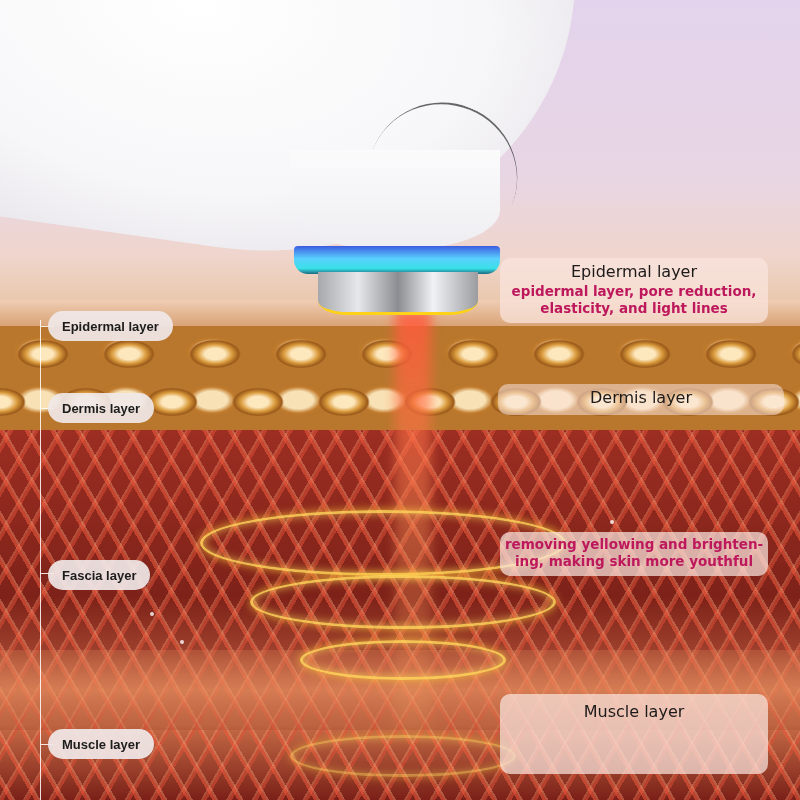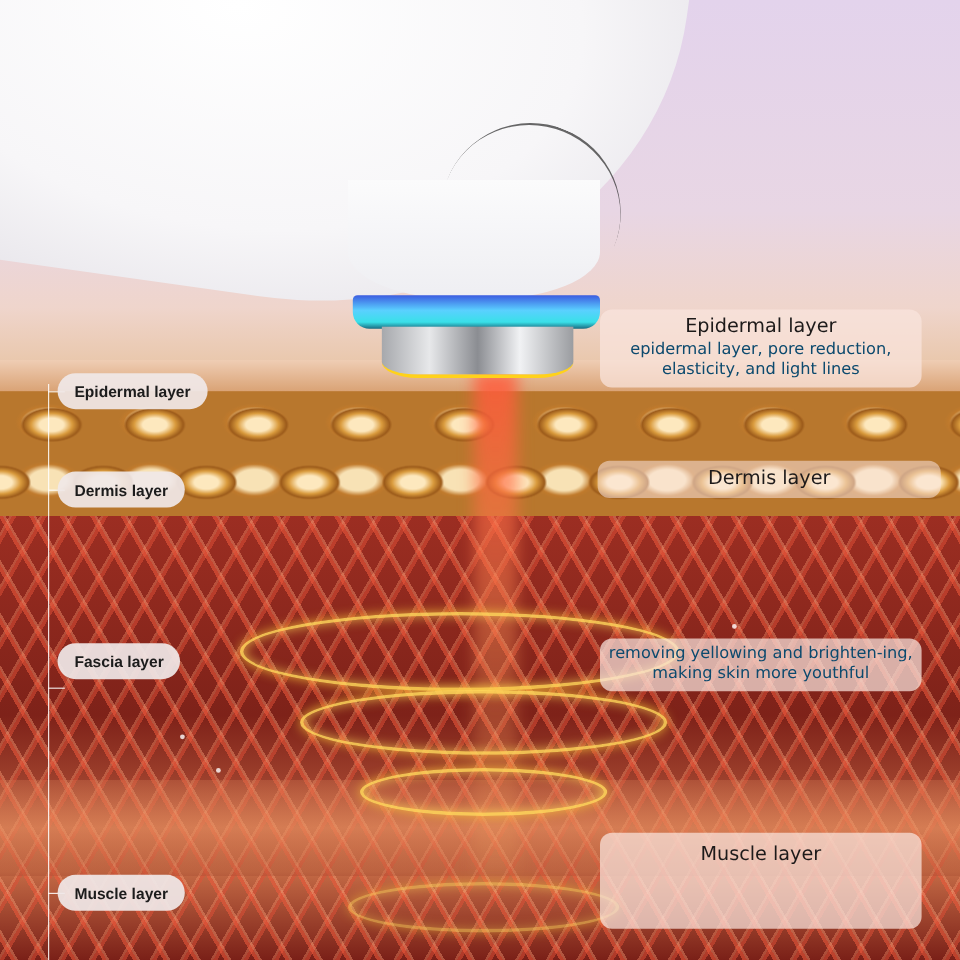--- a/index.html
+++ b/index.html
@@ -44,21 +44,21 @@
   .timeline { position: absolute; left: 40px; top: 320px; width: 1px; height: 480px; background: rgba(255,255,255,0.85); }
   .tick { position: absolute; left: 40px; height: 1px; width: 14px; background: rgba(255,255,255,0.85); }
   .pill { position: absolute; left: 48px; height: 30px; padding: 0 14px; border-radius: 16px;
     background: rgba(240,232,232,0.92); color: #1c1c1c; font-size: 13px; font-weight: bold;
     display: flex; align-items: center; justify-content: center; white-space: nowrap;
     font-family: "Liberation Sans", sans-serif; }
   .card { position: absolute; left: 500px; width: 268px; border-radius: 10px;
     background: rgba(250,228,222,0.72); text-align: center; color: #2a2020;
     font-family: "DejaVu Sans", sans-serif; padding: 4px 4px 6px; box-sizing: border-box; }
   .card .title { font-size: 16px; color: #1d1a1a; margin-bottom: 2px; }
-  .card .desc { font-size: 13.5px; line-height: 17px; color: #0c4a6e; }
+  .card .desc { font-size: 13.5px; line-height: 17px; color: #be185d; font-weight: bold; }
   .sparkle { position: absolute; width: 4px; height: 4px; border-radius: 50%; background: #fff; opacity: 0.8; }
 </style>
 </head>
 <body>
 
 <div class="scene">
   <div class="skin-top"></div>
   <div class="cells"></div>
   <div class="cell-row r1"></div>
   <div class="cell-row r2"></div>
@@ -83,21 +83,21 @@
 </div>
 
 <div class="timeline"></div>
 <div class="tick" style="top:326px;"></div>
 <div class="tick" style="top:408px;"></div>
 <div class="tick" style="top:573px;"></div>
 <div class="tick" style="top:744px;"></div>
 
 <div class="pill" style="top:311px;">Epidermal layer</div>
 <div class="pill" style="top:393px;">Dermis layer</div>
-<div class="pill" style="top:536px;">Fascia layer</div>
+<div class="pill" style="top:560px;">Fascia layer</div>
 <div class="pill" style="top:729px;">Muscle layer</div>
 
 <div class="card" style="top:258px;">
   <div class="title">Epidermal layer</div>
   <div class="desc">epidermal layer, pore reduction, elasticity, and light lines</div>
 </div>
 <div class="card" style="top:384px;width:286px;left:498px;background:rgba(250,228,222,0.55);">
   <div class="title">Dermis layer</div>
 </div>
 <div class="card" style="top:532px;">

